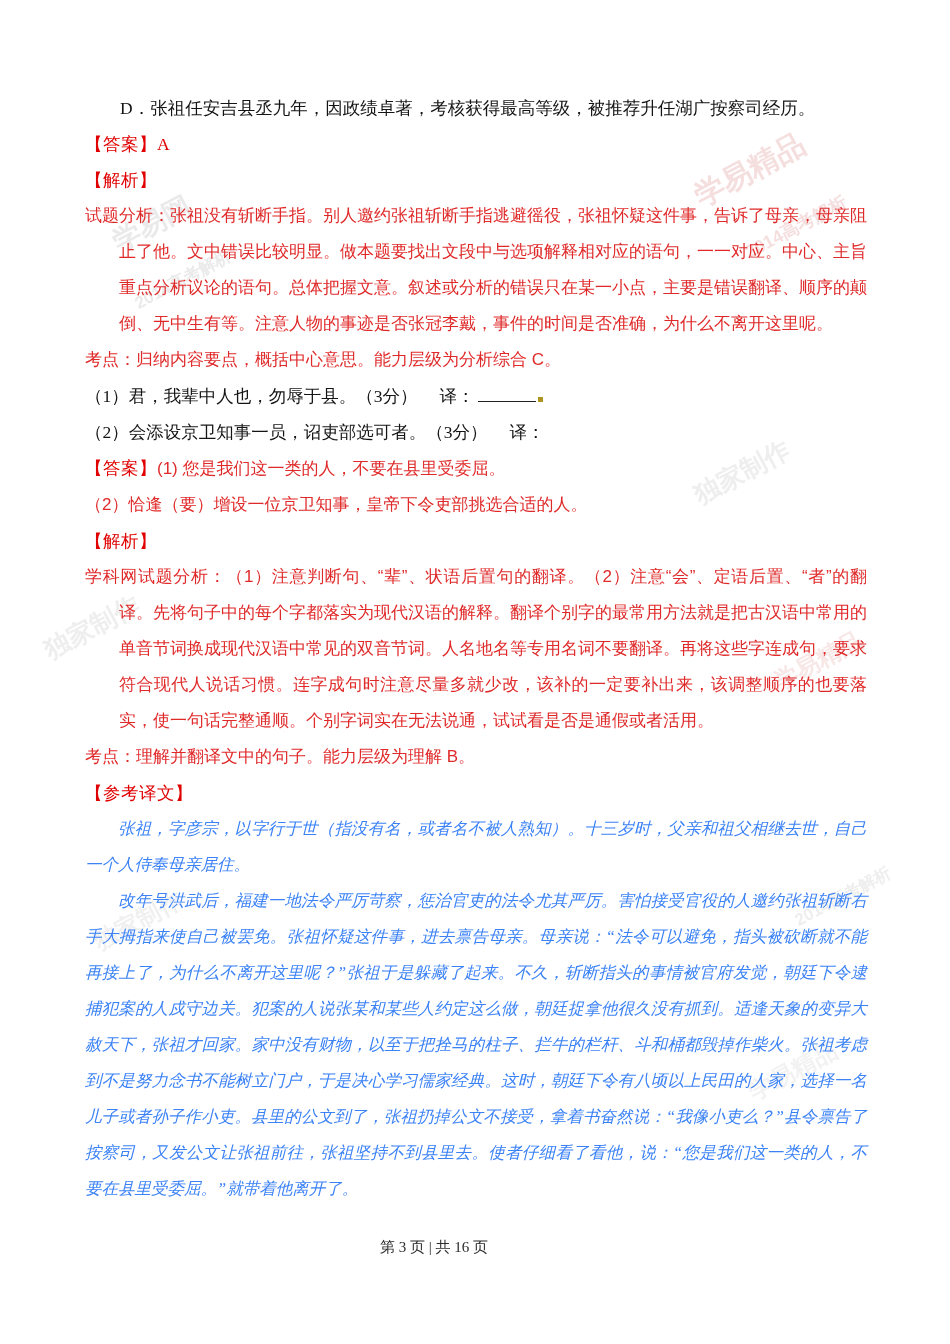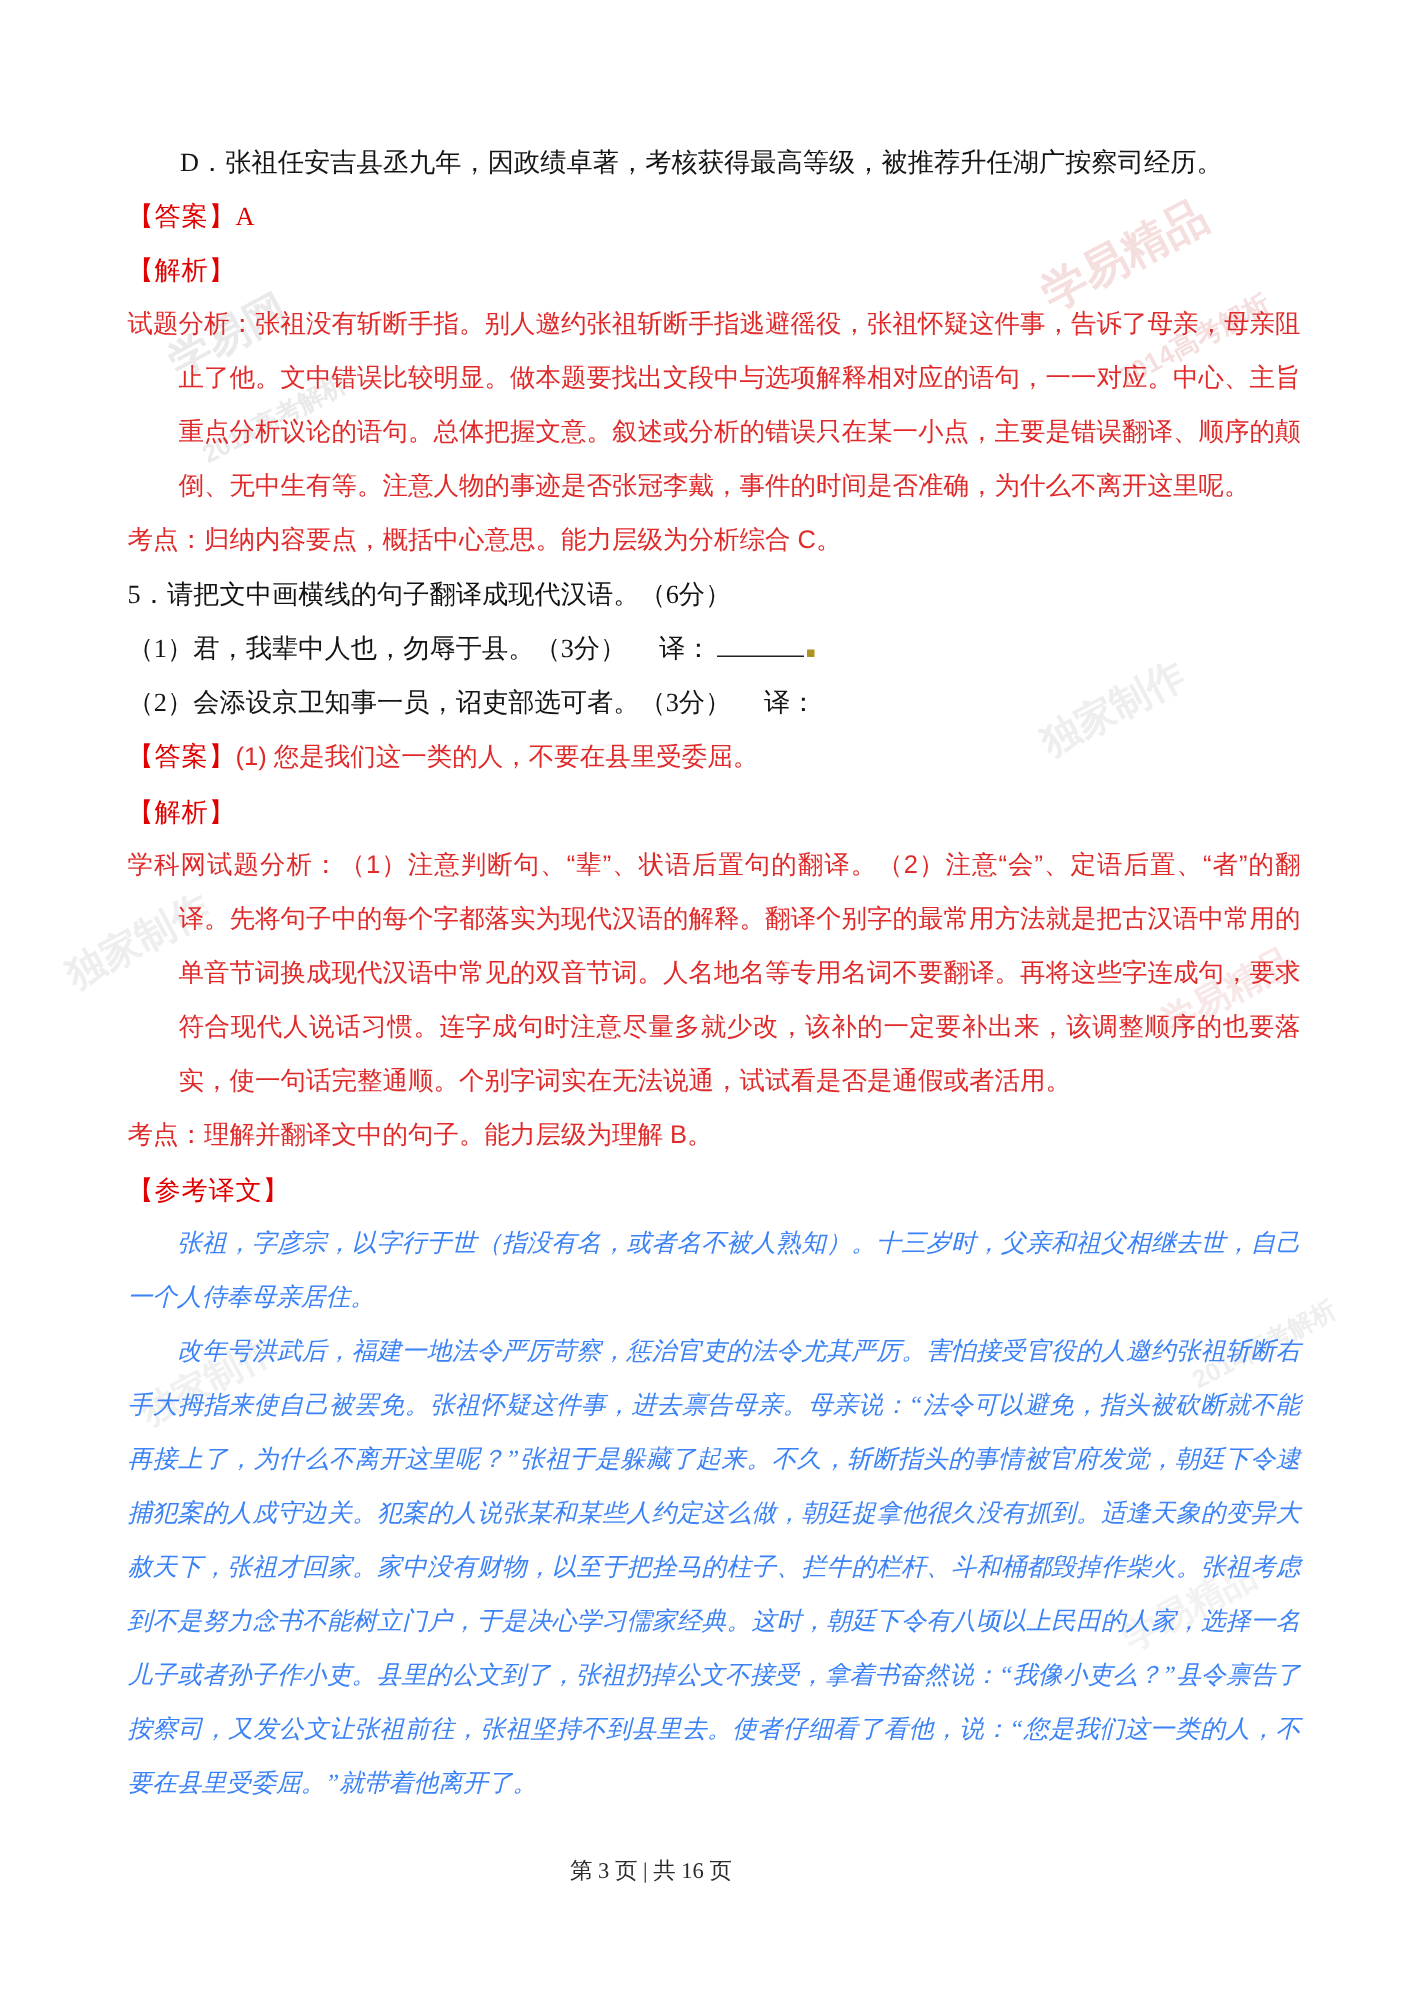--- a/index.html
+++ b/index.html
@@ -74,28 +74,28 @@
   <p class="black indent2">D．张祖任安吉县丞九年，因政绩卓著，考核获得最高等级，被推荐升任湖广按察司经历。</p>
 
   <p><span class="label">【答案】</span><span class="ansval">A</span></p>
 
   <p><span class="label">【解析】</span></p>
 
   <p class="red hang">试题分析：张祖没有斩断手指。别人邀约张祖斩断手指逃避徭役，张祖怀疑这件事，告诉了母亲，母亲阻止了他。文中错误比较明显。做本题要找出文段中与选项解释相对应的语句，一一对应。中心、主旨重点分析议论的语句。总体把握文意。叙述或分析的错误只在某一小点，主要是错误翻译、顺序的颠倒、无中生有等。注意人物的事迹是否张冠李戴，事件的时间是否准确，为什么不离开这里呢。</p>
 
   <p class="red">考点：归纳内容要点，概括中心意思。能力层级为分析综合 C。</p>
 
-  <p class="black">5．请把文中画横线的句子翻译成现代汉语。（6分）</p>
 
   <p class="black ml2"><span>（1）君，我辈中人也，勿辱于县。（3分）　 译：</span><span class="blank"></span><span class="blankdot"></span></p>
 
   <p class="black ml2">（2）会添设京卫知事一员，诏吏部选可者。（3分）　 译：</p>
 
   <p><span class="label">【答案】</span><span class="red">(1) 您是我们这一类的人，不要在县里受委屈。</span></p>
 
+  <p class="red">（2）恰逢（要）增设一位京卫知事，皇帝下令吏部挑选合适的人。</p>
 
   <p><span class="label">【解析】</span></p>
 
   <p class="red hang">学科网试题分析：（1）注意判断句、“辈”、状语后置句的翻译。（2）注意“会”、定语后置、“者”的翻译。先将句子中的每个字都落实为现代汉语的解释。翻译个别字的最常用方法就是把古汉语中常用的单音节词换成现代汉语中常见的双音节词。人名地名等专用名词不要翻译。再将这些字连成句，要求符合现代人说话习惯。连字成句时注意尽量多就少改，该补的一定要补出来，该调整顺序的也要落实，使一句话完整通顺。个别字词实在无法说通，试试看是否是通假或者活用。</p>
 
   <p class="red">考点：理解并翻译文中的句子。能力层级为理解 B。</p>
 
   <p><span class="label">【参考译文】</span></p>
 
   <div class="trans">

